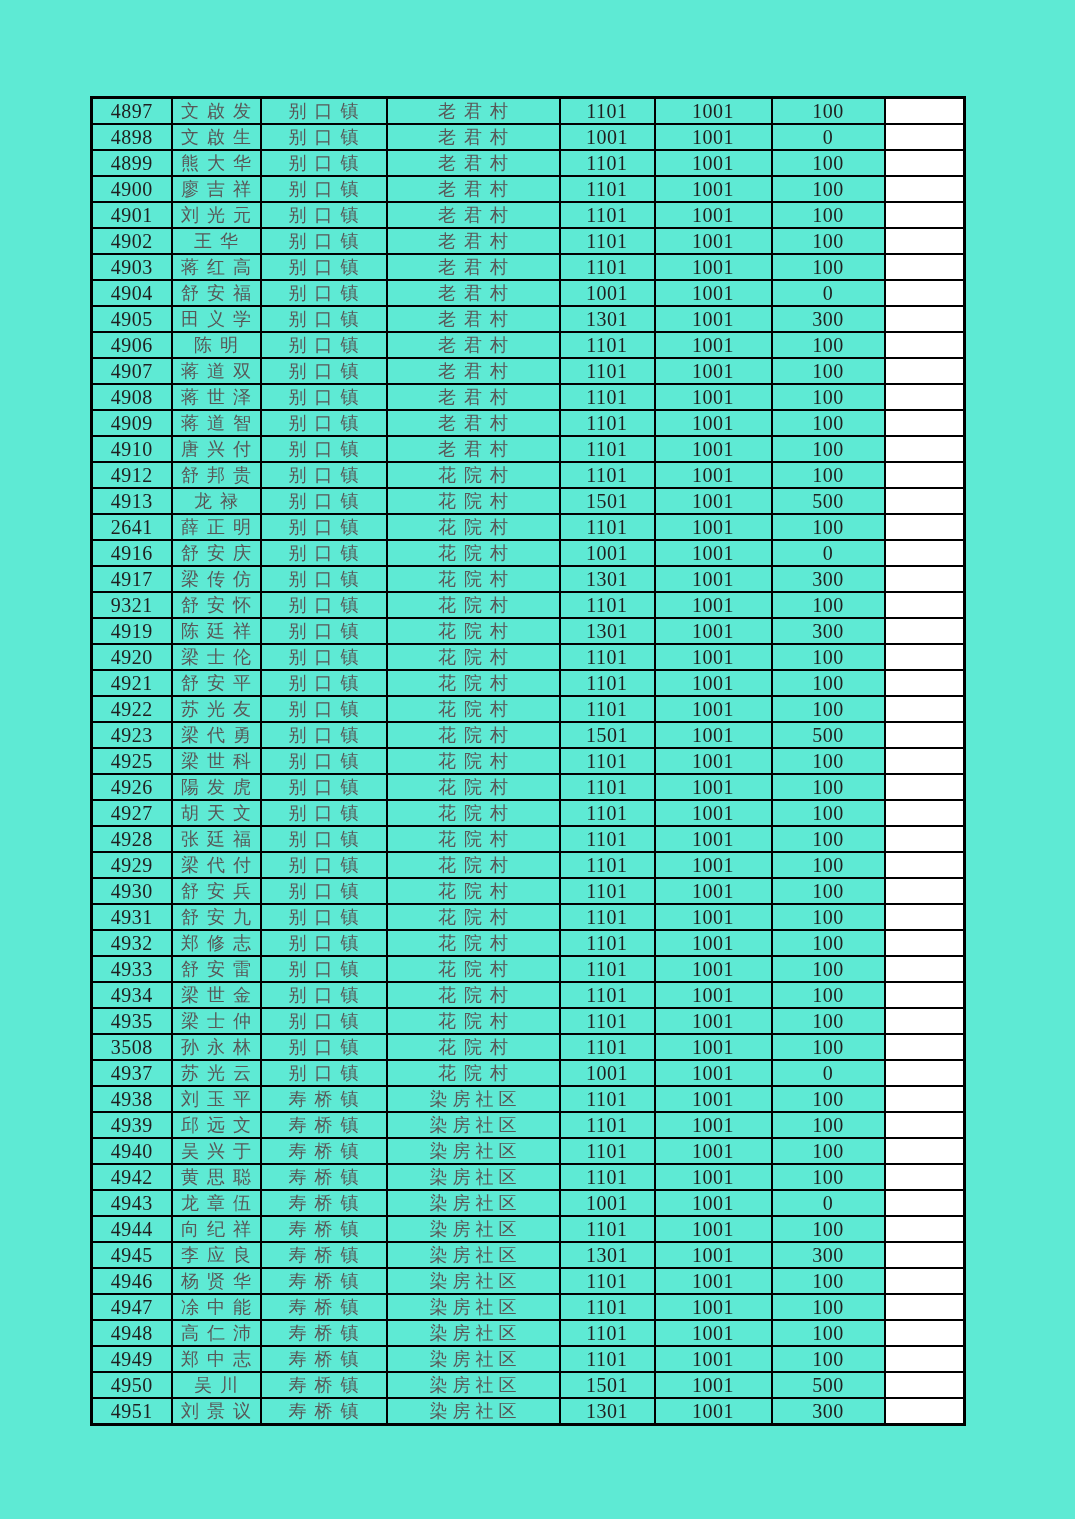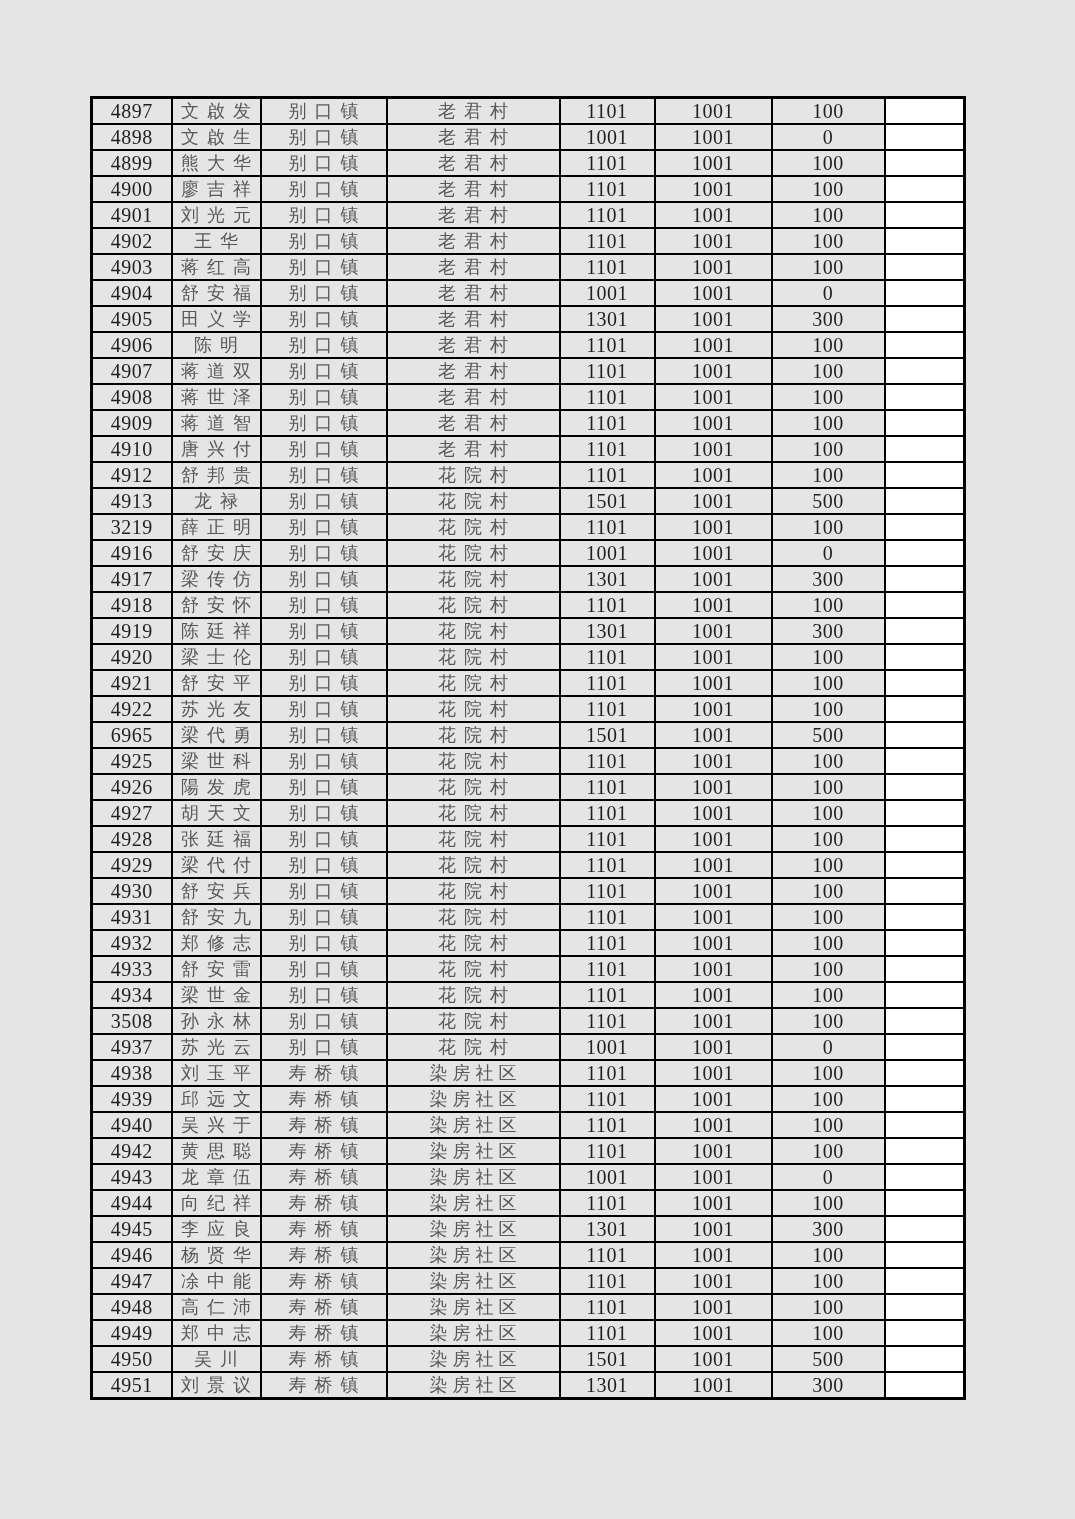--- a/index.html
+++ b/index.html
@@ -4,21 +4,21 @@
 <style>
   html, body {
     margin: 0;
     padding: 0;
     background: #ffffff;
   }
   .page {
     position: relative;
     width: 1075px;
     height: 1519px;
-    background: #e5e5e5;
+    background: #5eead4;
     overflow: hidden;
   }
   table.grid {
     position: absolute;
     left: 90px;
     top: 96px;
     width: 873px;
     border-collapse: collapse;
     table-layout: fixed;
     border: 3px solid #000000;
@@ -223,21 +223,21 @@
     <td class="num">4913</td>
     <td class="cjk">龙禄</td>
     <td class="cjk">别口镇</td>
     <td class="cjk">花院村</td>
     <td class="num">1501</td>
     <td class="num">1001</td>
     <td class="num">500</td>
     <td class="num blank"></td>
   </tr>
         <tr>
-    <td class="num">3219</td>
+    <td class="num">2641</td>
     <td class="cjk">薛正明</td>
     <td class="cjk">别口镇</td>
     <td class="cjk">花院村</td>
     <td class="num">1101</td>
     <td class="num">1001</td>
     <td class="num">100</td>
     <td class="num blank"></td>
   </tr>
         <tr>
     <td class="num">4916</td>
@@ -253,21 +253,21 @@
     <td class="num">4917</td>
     <td class="cjk">梁传仿</td>
     <td class="cjk">别口镇</td>
     <td class="cjk">花院村</td>
     <td class="num">1301</td>
     <td class="num">1001</td>
     <td class="num">300</td>
     <td class="num blank"></td>
   </tr>
         <tr>
-    <td class="num">4918</td>
+    <td class="num">9321</td>
     <td class="cjk">舒安怀</td>
     <td class="cjk">别口镇</td>
     <td class="cjk">花院村</td>
     <td class="num">1101</td>
     <td class="num">1001</td>
     <td class="num">100</td>
     <td class="num blank"></td>
   </tr>
         <tr>
     <td class="num">4919</td>
@@ -303,21 +303,21 @@
     <td class="num">4922</td>
     <td class="cjk">苏光友</td>
     <td class="cjk">别口镇</td>
     <td class="cjk">花院村</td>
     <td class="num">1101</td>
     <td class="num">1001</td>
     <td class="num">100</td>
     <td class="num blank"></td>
   </tr>
         <tr>
-    <td class="num">6965</td>
+    <td class="num">4923</td>
     <td class="cjk">梁代勇</td>
     <td class="cjk">别口镇</td>
     <td class="cjk">花院村</td>
     <td class="num">1501</td>
     <td class="num">1001</td>
     <td class="num">500</td>
     <td class="num blank"></td>
   </tr>
         <tr>
     <td class="num">4925</td>
@@ -405,20 +405,30 @@
     <td class="cjk">别口镇</td>
     <td class="cjk">花院村</td>
     <td class="num">1101</td>
     <td class="num">1001</td>
     <td class="num">100</td>
     <td class="num blank"></td>
   </tr>
         <tr>
     <td class="num">4934</td>
     <td class="cjk">梁世金</td>
+    <td class="cjk">别口镇</td>
+    <td class="cjk">花院村</td>
+    <td class="num">1101</td>
+    <td class="num">1001</td>
+    <td class="num">100</td>
+    <td class="num blank"></td>
+  </tr>
+        <tr>
+    <td class="num">4935</td>
+    <td class="cjk">梁士仲</td>
     <td class="cjk">别口镇</td>
     <td class="cjk">花院村</td>
     <td class="num">1101</td>
     <td class="num">1001</td>
     <td class="num">100</td>
     <td class="num blank"></td>
   </tr>
         <tr>
     <td class="num">3508</td>
     <td class="cjk">孙永林</td>

